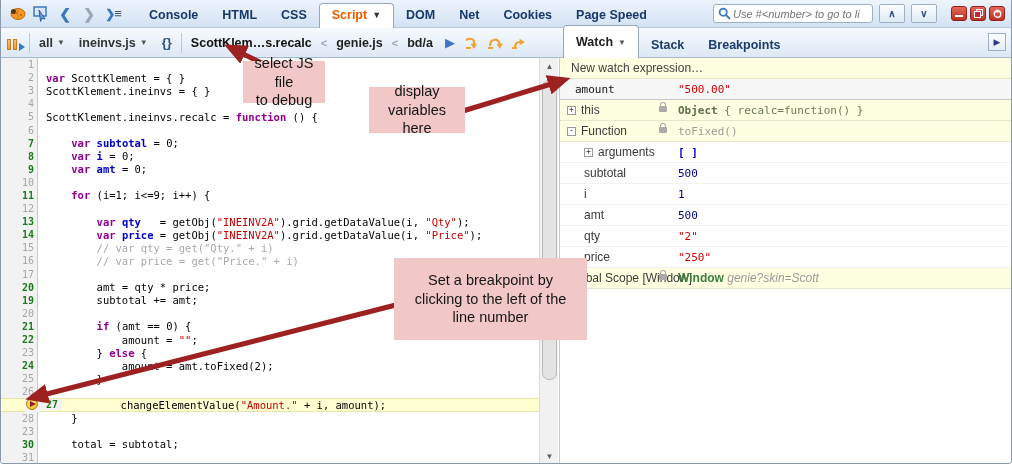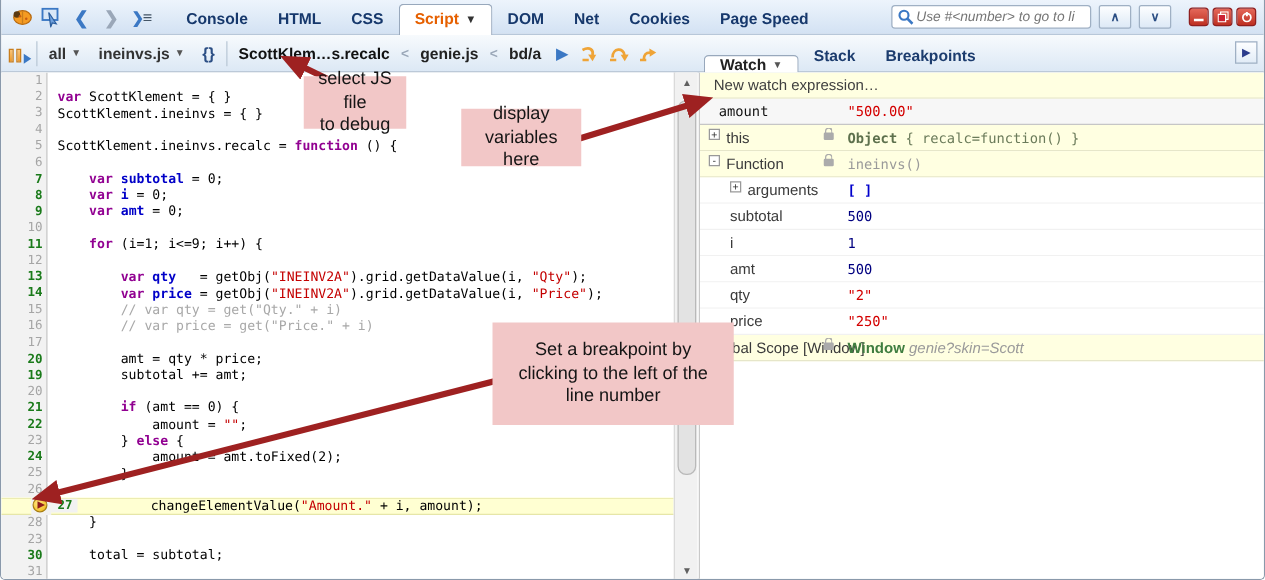--- a/index.html
+++ b/index.html
@@ -46,21 +46,21 @@
     border-top:4px solid transparent;border-bottom:4px solid transparent;}
   .braces{color:#2B4E84;font-weight:bold;font-size:13px;}
   .crumb-bold{font-weight:bold;color:#111;}
   .crumb{font-weight:bold;color:#222;}
   .crumb-sep{color:#9AA7B8;margin:0 5px;font-size:11px;}
   .runbtn{color:#3B78C4;font-size:13px;margin:0 5px;}
   .stepicon{margin:0 4px;display:flex;align-items:center;}
   .watch-tabs{position:absolute;left:562px;top:0;height:30px;display:flex;align-items:flex-end;}
   .wtab{padding:6px 12px;font-size:12.5px;font-weight:bold;color:#1C3C6E;}
   .wtab.active{background:#fff;border:1px solid #98A8BC;border-bottom:none;border-radius:4px 4px 0 0;
-    color:#222;display:flex;align-items:center;gap:5px;height:14px;}
+    color:#222;display:flex;align-items:center;gap:5px;height:33px;}
   .optbtn{position:absolute;right:5px;top:5px;width:18px;height:18px;border:1px solid #9FB0C4;
     background:linear-gradient(#FDFEFF,#E2ECF7);display:flex;align-items:center;justify-content:center;
     color:#2B3C8C;font-size:9px;}
   
   .content{position:absolute;left:0;top:58px;width:100%;height:406px;}
   .code-panel{position:absolute;left:0;top:0;width:538px;height:406px;background:#fff;overflow:hidden;}
   .gutter-bg{position:absolute;left:0;top:0;width:37px;height:100%;background:#F2F2F2;border-right:1px solid #C9C9C9;}
   .cline{position:relative;height:13.1px;display:flex;align-items:center;white-space:pre;}
   .cline .bpcol{width:16px;flex:0 0 auto;height:100%;position:relative;}
   .cline .lnum{width:21px;flex:0 0 auto;text-align:right;padding-right:4px;
@@ -83,21 +83,21 @@
     color:#606060;font-size:8px;background:#F1F1F1;}
   .sthumb{position:absolute;left:2px;top:22px;width:15px;height:300px;background:#E3E3E3;
     border:1px solid #B9B9B9;border-radius:7px;}
   
   .watch-panel{position:absolute;left:558px;top:0;width:454px;height:406px;background:#fff;
     border-left:1px solid #C9C9C9;overflow:hidden;}
   .wrow{position:relative;height:21px;display:flex;align-items:center;font-size:12px;color:#3A3A3A;}
   .wrow.yellow{background:#FFFFE1;border-bottom:1px solid #E6E6C9;}
   .wrow.white{background:#fff;border-bottom:1px solid #F1F1F1;}
   .wrow.greyish{background:#F7F7F7;border-bottom:1px solid #C6C6C6;}
-  .wrow .wname{position:absolute;left:0;display:flex;align-items:flex-start;gap:5px;}
+  .wrow .wname{position:absolute;left:0;display:flex;align-items:center;gap:5px;}
   .wrow .wval{position:absolute;left:118px;font-family:"DejaVu Sans Mono",monospace;font-size:11px;}
   .wrow .wlock{position:absolute;left:99px;top:6px;}
   .exp{width:9px;height:9px;border:1px solid #999;background:#fff;display:inline-flex;align-items:center;
     justify-content:center;font-size:8px;line-height:8px;color:#333;font-family:"DejaVu Sans Mono",monospace;flex:0 0 auto;}
   .v-string{color:#D40000;}
   .v-number{color:#000080;}
   .v-array{color:#0000CC;font-weight:bold;}
   .v-object{color:#6B7B5A;}
   .v-object b{color:#5E714D;}
   .v-muted{color:#9A9A9A;}
@@ -296,21 +296,21 @@
           </span>
           <span class="wlock lockicon"></span>
           <span class="wval v-object"><b>Object</b> { recalc=function() }</span>
         </div>
         <div class="wrow yellow">
           <span class="wname" style="left: 7px;">
             <span class="exp">-</span>
             <span>Function</span>
           </span>
           <span class="wlock lockicon"></span>
-          <span class="wval v-muted">ineinvs()</span>
+          <span class="wval v-muted">toFixed()</span>
         </div>
         <div class="wrow white">
           <span class="wname" style="left: 24px;">
             <span class="exp">+</span>
             <span>arguments</span>
           </span>
           <span class="wval v-array">[ ]</span>
         </div>
         <div class="wrow white">
           <span class="wname" style="left: 24px;">

